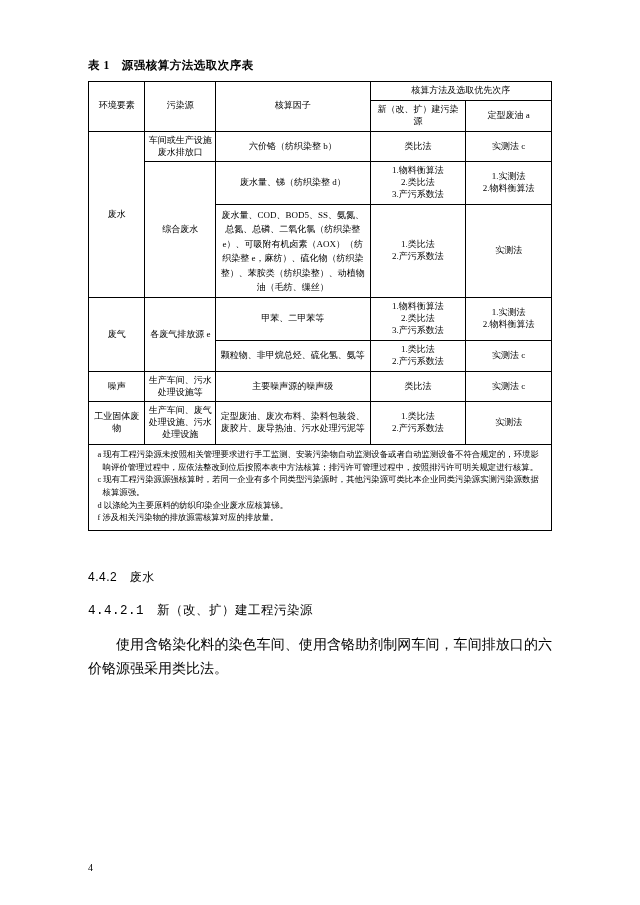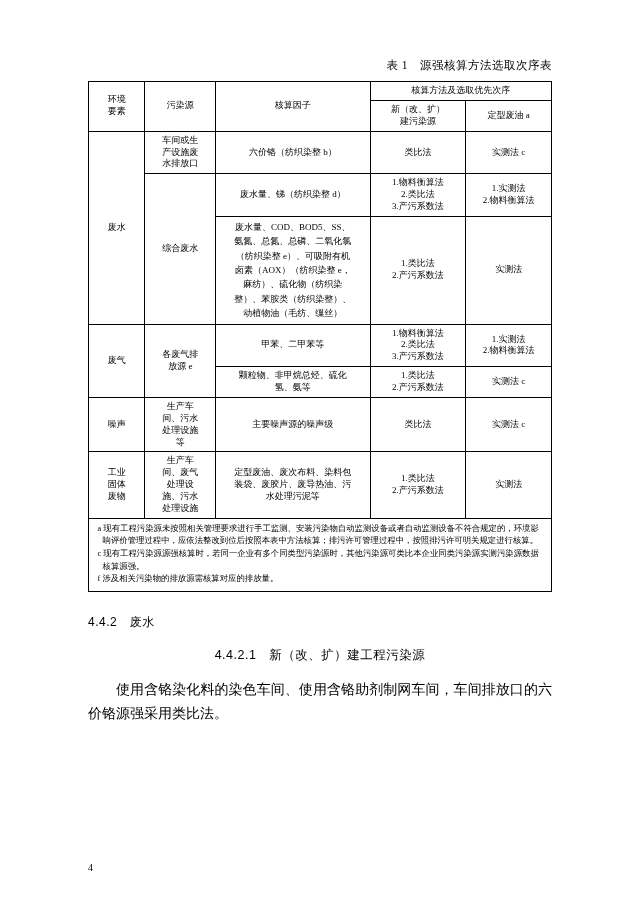--- a/index.html
+++ b/index.html
@@ -22,35 +22,36 @@
     padding: 0;
     box-sizing: border-box;
   }
   .content {
     position: absolute;
     left: 88px;
     top: 58px;
     width: 464px;
   }
   .table-title {
-    text-align: right;
+    text-align: left;
     font-size: 11.5px;
     margin-bottom: 8px;
     letter-spacing: 0.5px;
+    font-weight: bold;
   }
   table.main {
     border-collapse: collapse;
     width: 464px;
     table-layout: fixed;
     font-size: 9px;
     line-height: 1.32;
   }
   table.main td, table.main th {
     border: 1px solid #000;
-    padding: 3px 16px;
+    padding: 3px 3px;
     vertical-align: middle;
     text-align: center;
     font-weight: normal;
   }
   td.left {
     text-align: left;
   }
   .hdr-span {
     font-size: 9px;
   }
@@ -63,34 +64,33 @@
     line-height: 1.5;
     padding: 4px 6px 5px 6px;
   }
   .note {
     display: block;
     text-indent: -0.6em;
     padding-left: 0.9em;
     margin-bottom: 0px;
   }
   .section {
-    margin-top: 22px;
+    margin-top: 38px;
   }
   .h2 {
     font-size: 12px;
     font-family: "Liberation Sans", sans-serif;
     margin: 0 0 16px 0;
     letter-spacing: 0.5px;
   }
   .h3 {
     font-size: 12.5px;
-    font-family: Liberation Sans, sans-serif;
+    font-family: Liberation Mono, monospace;
     margin: 0 0 14px 0;
     letter-spacing: 0.5px;
-    text-align: center;
   }
   .para {
     font-size: 14px;
     line-height: 1.75;
     text-indent: 2em;
     margin: 0 0 2px 0;
     text-align: justify;
   }
   .pagenum {
     position: absolute;
@@ -188,20 +188,21 @@
           <td class="left" style="white-space:pre-line">1.类比法
 2.产污系数法</td>
           <td class="left">实测法</td>
         </tr>
       </tbody>
     </table>
 
     <div class="notes">
       <span class="note">a 现有工程污染源未按照相关管理要求进行手工监测、安装污染物自动监测设备或者自动监测设备不符合规定的，环境影响评价管理过程中，应依法整改到位后按照本表中方法核算；排污许可管理过程中，按照排污许可明关规定进行核算。</span>
       <span class="note">c 现有工程污染源源强核算时，若同一企业有多个同类型污染源时，其他污染源可类比本企业同类污染源实测污染源数据核算源强。</span>
+      <span class="note">d 以涤纶为主要原料的纺织印染企业废水应核算锑。</span>
       <span class="note">f 涉及相关污染物的排放源需核算对应的排放量。</span>
     </div>
 
     <div class="section">
       <div class="h2">4.4.2　废水</div>
       <div class="h3">4.4.2.1　新（改、扩）建工程污染源</div>
       <p class="para">使用含铬染化料的染色车间、使用含铬助剂制网车间，车间排放口的六价铬源强采用类比法。</p>
     </div>
 
   </div>

